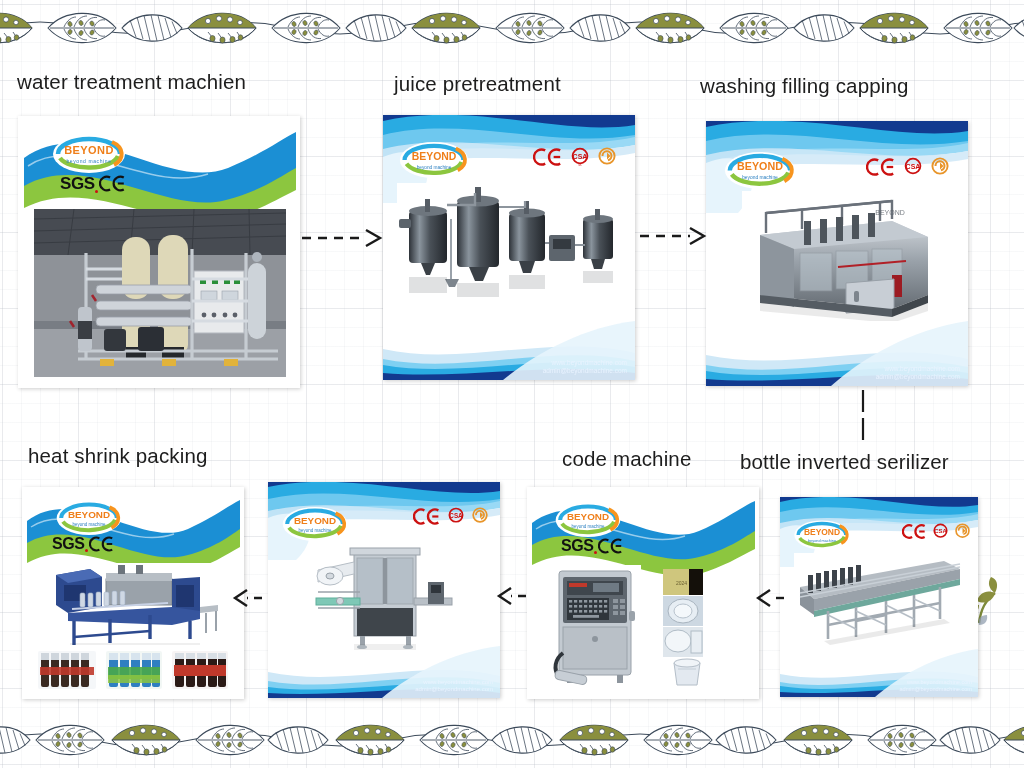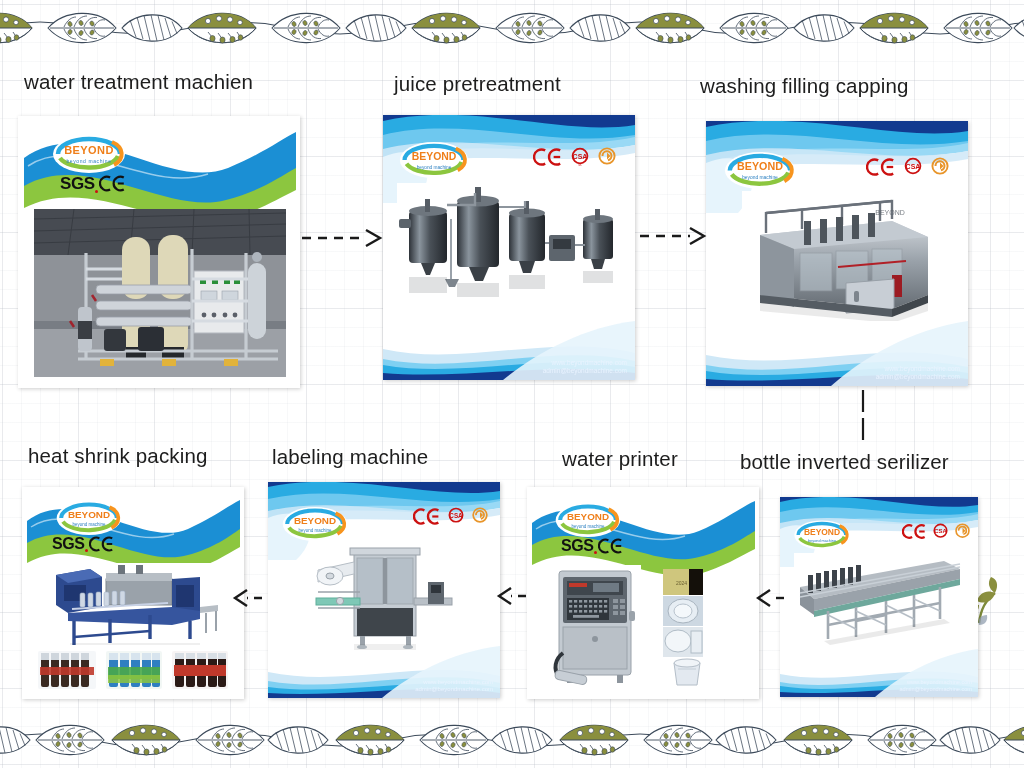--- a/index.html
+++ b/index.html
@@ -220,26 +220,25 @@
   <div class="side-sprig" style="left:965px; top:575px;">
     <svg width="44" height="54" viewBox="0 0 44 54" xmlns="http://www.w3.org/2000/svg">
       <path d="M14,48 C16,34 20,26 30,18" stroke="#7d8a3a" stroke-width="2.4" fill="none"></path>
       <path d="M30,18 C22,14 14,18 12,26 C20,30 28,26 30,18 Z" fill="#8a8f3e"></path>
       <path d="M14,30 C8,28 3,32 4,38 C10,40 14,36 14,30 Z" fill="#8a8f3e"></path>
       <path d="M22,40 C16,40 12,44 14,50 C20,50 23,46 22,40 Z" fill="#93a0b0" opacity="0.75"></path>
       <path d="M30,18 C34,10 32,4 26,2 C22,8 24,14 30,18 Z" fill="#8a8f3e"></path>
     </svg>
   </div>
 
-  <div class="stage-label" style="left:24px;  top:70px;">water treatment machien</div>
+  <div class="stage-label" style="left:17px;  top:70px;">water treatment machien</div>
   <div class="stage-label" style="left:394px; top:72px;">juice pretreatment</div>
   <div class="stage-label" style="left:700px; top:74px;">washing filling capping</div>
   <div class="stage-label" style="left:740px; top:450px;">bottle inverted serilizer</div>
-  <div class="stage-label" style="left:562px; top:447px;">water printer</div>
-  <div class="stage-label" style="left:272px; top:445px;">labeling machine</div>
+  <div class="stage-label" style="left:562px; top:447px;">code machine</div>
   <div class="stage-label" style="left:28px;  top:444px;">heat shrink packing</div>
 
   <div class="panel tpl-wave" style="left:18px; top:116px; width:282px; height:272px;">
     <div class="panel-inner">
       <svg width="282" height="272" viewBox="0 0 282 272" xmlns="http://www.w3.org/2000/svg">
         <rect x="0" y="0" width="282" height="272" fill="#ffffff"></rect>
         <path d="M6,42 C70,-4 150,76 210,52 C244,38 262,24 278,16 L278,60 C258,70 238,84 208,92 C148,108 72,42 6,78 Z" fill="#1b8fd4"></path>
         <path d="M6,70 C70,34 148,100 208,84 C240,76 260,62 278,52 L278,74 C258,84 238,96 208,104 C148,118 72,58 6,92 Z" fill="#8cc63f"></path>
         <path d="M10,50 C62,16 130,78 190,58" stroke="#ffffff" stroke-width="1.5" fill="none" opacity="0.55"></path>
       </svg>

